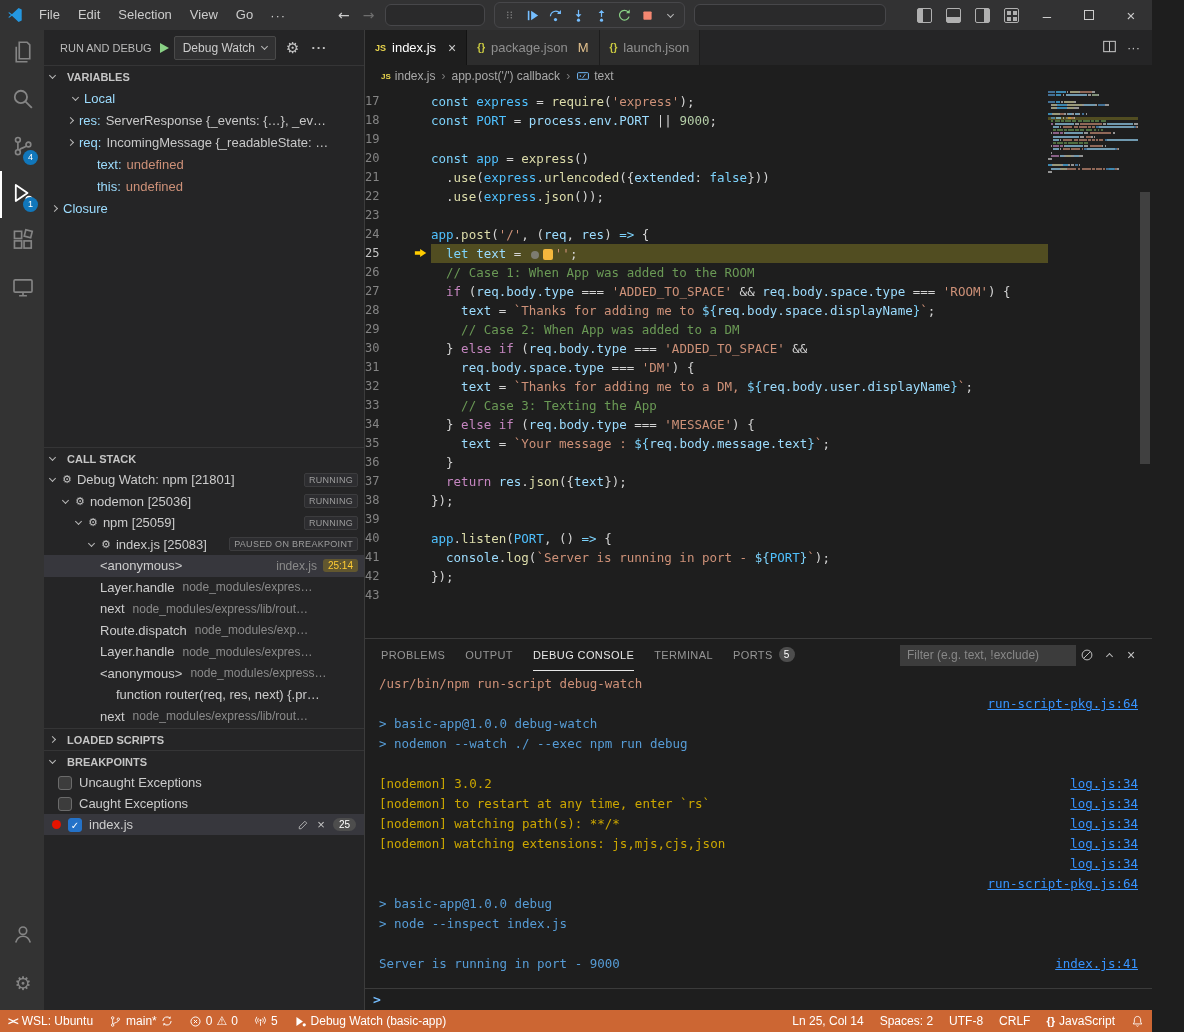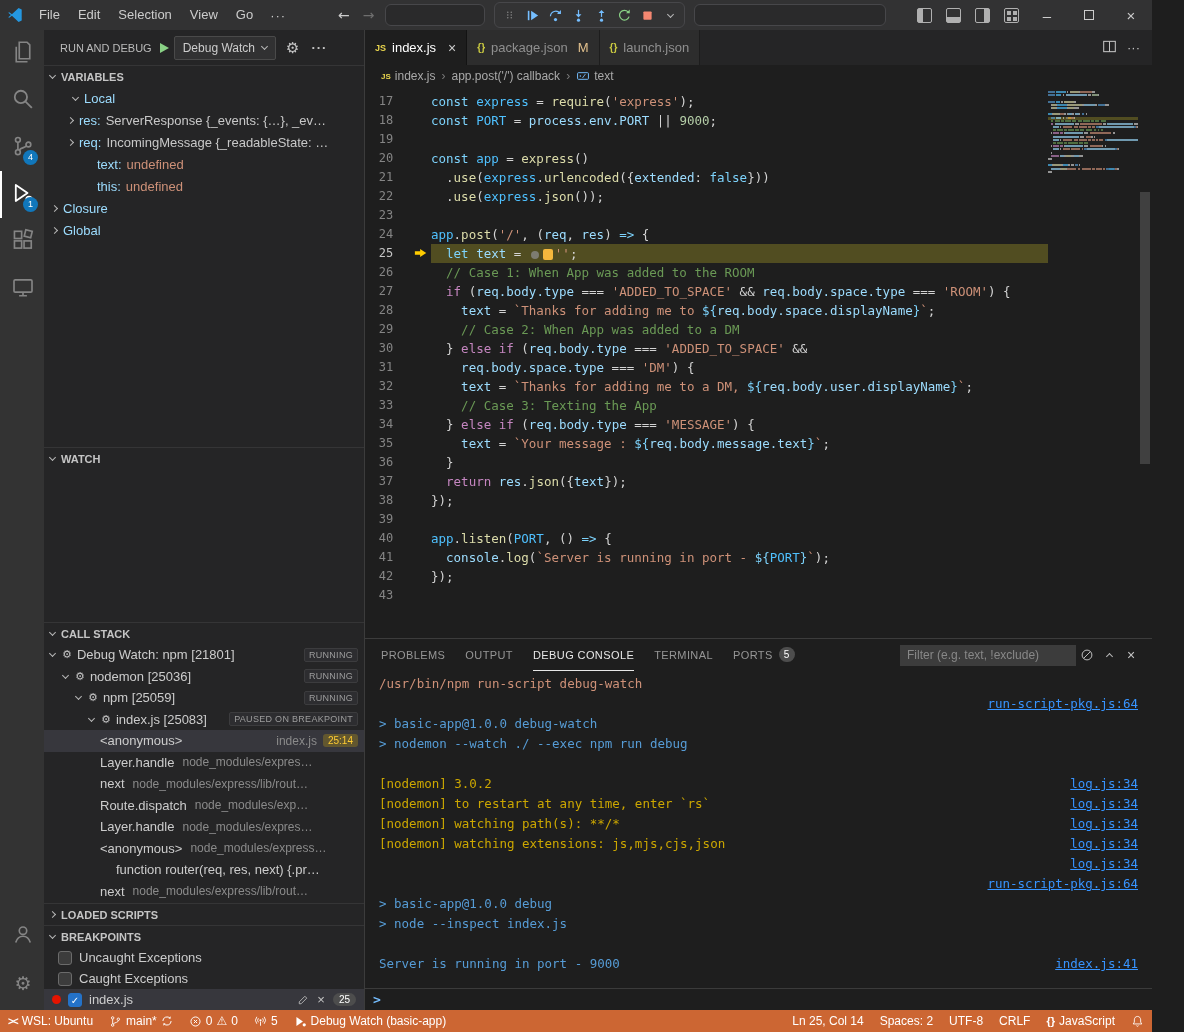--- a/index.html
+++ b/index.html
@@ -51,21 +51,21 @@
 .play-tri{width:0;height:0;border-left:9px solid #89d185;border-top:5.5px solid transparent;border-bottom:5.5px solid transparent;}
 #launch-select{display:flex;align-items:center;gap:7px;background:#313132;border:1px solid #4a4a4a;border-radius:2px;height:24px;padding:0 8px;font-size:12px;color:#cccccc;}
 .hdr-gear{font-family:"DejaVu Sans",sans-serif;font-size:15px;color:#c5c5c5;padding:0 2px;}
 .hdr-more{color:#c5c5c5;letter-spacing:1px;font-weight:bold;padding:0 2px;}
 .pane{display:flex;flex-direction:column;min-height:0;flex:none;}
 #pane-variables{height:382px;}
 #pane-watch{height:175px;}
 #pane-callstack{height:281px;}
 #pane-loaded{height:22px;}
 #pane-breakpoints{flex:1;}
-.pane-header{height:22px;display:flex;align-items:center;gap:6px;padding:0 8px 0 6px;font-size:11px;font-weight:bold;color:#c5c5c5;flex:none;border-top:1px solid rgba(128,128,128,0.18);}
+.pane-header{height:22px;display:flex;align-items:center;gap:12px;padding:0 8px 0 6px;font-size:11px;font-weight:bold;color:#c5c5c5;flex:none;border-top:1px solid rgba(128,128,128,0.18);}
 .pane-body{overflow:hidden;flex:1;min-height:0;}
 .var-row{height:22px;display:flex;align-items:center;white-space:nowrap;overflow:hidden;}
 .var-name{color:#9cdcfe;margin-right:5px;flex:none;}
 .var-value{color:#c8c8c8;overflow:hidden;}
 .var-value.warm{color:#ce9178;}
 .cs-row{height:21.5px;display:flex;align-items:center;white-space:nowrap;overflow:hidden;padding-right:6px;font-size:13px;}
 .cs-row.selected{background:#37373d;}
 .cs-gear{font-family:"DejaVu Sans",sans-serif;font-size:11px;color:#c5c5c5;margin:0 5px 0 2px;}
 .cs-label{color:#cccccc;flex:none;}
 .cs-badge{margin-left:auto;font-size:9px;color:#9d9d9d;background:#2d2d30;border:1px solid #3c3c3e;padding:1px 4px;border-radius:2px;letter-spacing:.3px;flex:none;}
@@ -96,21 +96,21 @@
 .tab-git{color:#e2c08d;margin-left:4px;}
 .tab-close{color:#cccccc;font-size:14px;margin-left:6px;}
 #editor-actions{margin-left:auto;display:flex;align-items:center;gap:10px;padding-right:12px;color:#c5c5c5;}
 #breadcrumbs{height:22px;display:flex;align-items:center;gap:6px;padding-left:16px;font-size:12px;color:#a9a9a9;flex:none;background:#1e1e1e;}
 .bc-item{display:flex;align-items:center;gap:4px;}
 .bc-sep{color:#7a7a7a;}
 .bc-sym{display:flex;align-items:center;}
 #code-region{flex:1;display:flex;min-height:0;position:relative;background:#1e1e1e;}
 #code-scroll{flex:1;overflow:hidden;padding-top:5px;min-width:0;}
 .code-row{display:flex;height:19px;line-height:19px;font-family:"DejaVu Sans Mono",monospace;font-size:12.5px;white-space:pre;}
-.gutter{width:66px;flex:none;color:#858585;text-align:center;padding-right:24px;position:relative;font-size:12px;}
+.gutter{width:66px;flex:none;color:#858585;text-align:left;padding-right:24px;position:relative;font-size:12px;}
 .code-row.current .gutter{color:#c6c6c6;}
 .gutter-arrow{position:absolute;right:3px;top:2px;}
 .code-content{flex:1;min-width:0;overflow:hidden;}
 .code-row.current .code-content{background:#514d21;}
 .tk-kw{color:#7dd3fc}.tk-ctrl{color:#c586c0}.tk-fn{color:#dcdcaa}.tk-str{color:#ce9178}
 .tk-num{color:#b5cea8}.tk-var{color:#9cdcfe}.tk-cvar{color:#4fc1ff}
 .tk-pun,.tk-op{color:#d4d4d4}.tk-com{color:#6a9955}
 .tk-ibp{display:inline-block;width:8px;height:8px;border-radius:50%;background:#8c8c8c;opacity:.75;margin:0 4px 0 2px;vertical-align:middle;}
 .tk-dbg{display:inline-block;width:10px;height:11px;border-radius:2px;background:#f5b83d;margin-right:2px;vertical-align:middle;}
 #minimap{width:90px;flex:none;padding-top:4px;overflow:hidden;}
@@ -351,34 +351,23 @@
             </div>
             <div class="var-row" style="padding-left: 40px;">
               <span class="chev-sp"></span>
               <span class="var-name">this:</span>
               <span class="var-value warm">undefined</span>
             </div>
             <div class="var-row" style="padding-left: 8px;">
               <span class="chev right" style="margin-right:6px;"></span>
               <span class="var-name">Closure</span>
             </div>
-            <div class="var-row" style="padding-left: 8px;">
-              <span class="chev right" style="margin-right:6px;"></span>
-              <span class="var-name">Global</span>
-            </div>
-          </div>
-      </div>
-
-      <div class="pane" id="pane-watch">
-        <div class="pane-header">
-          <span class="chev down"></span>
-          <span>WATCH</span>
-        </div>
-        <div class="pane-body"></div>
-      </div>
+          </div>
+      </div>
+
 
       <div class="pane" id="pane-callstack">
         <div class="pane-header">
           <span class="chev down"></span>
           <span>CALL STACK</span>
         </div>
         <div class="pane-body" id="callstack-body">
             <div class="cs-row" style="padding-left: 6px;">
               <span class="chev down" style="margin-right:5px;"></span>
               <span class="cs-gear">⚙</span>

